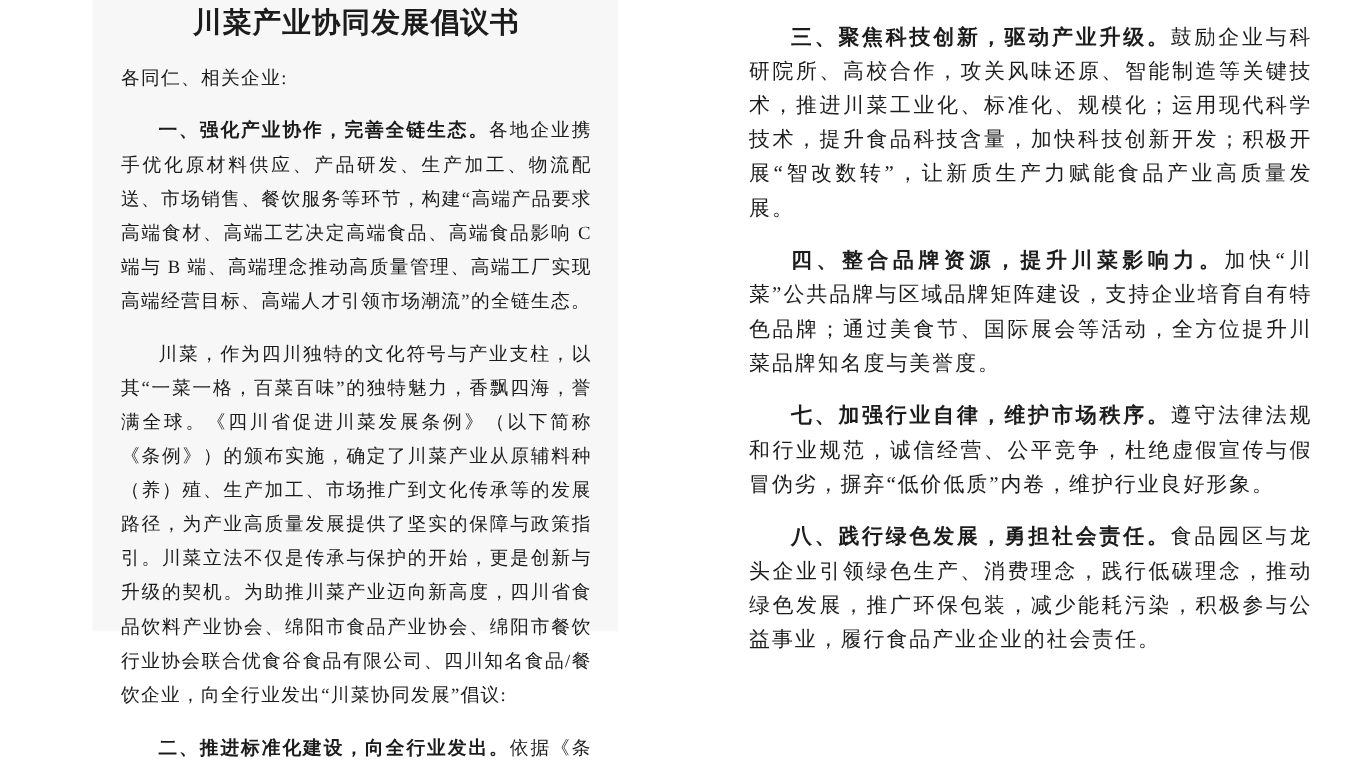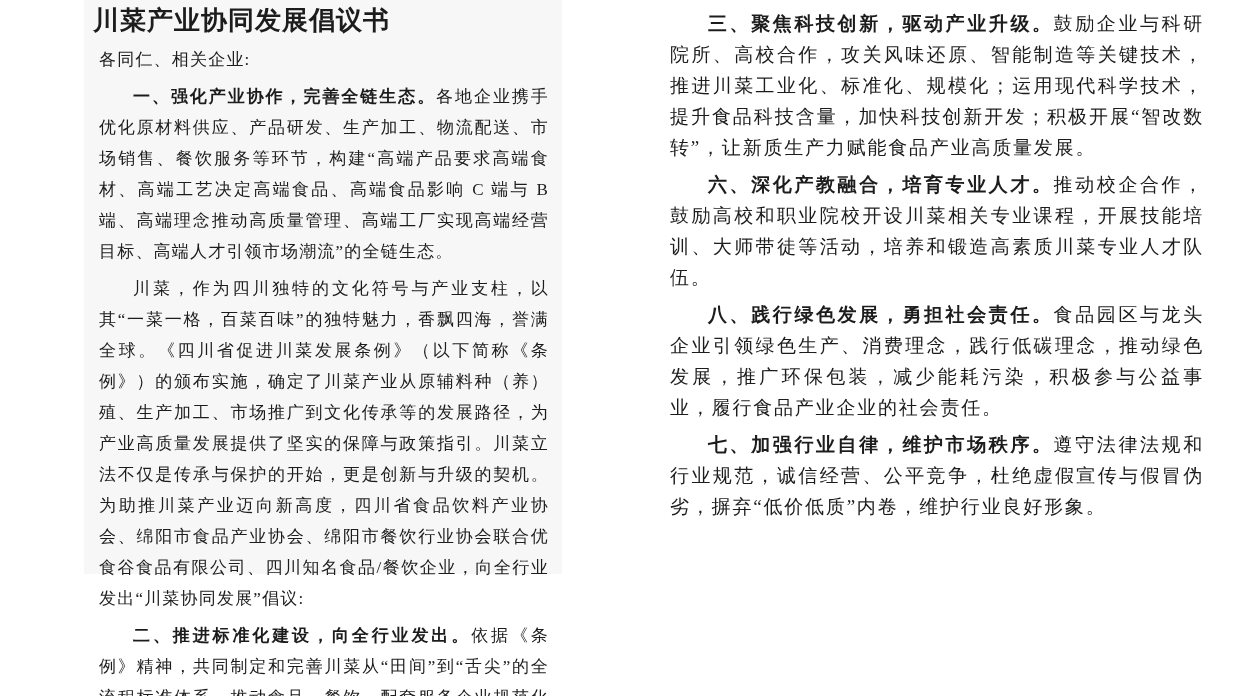--- a/index.html
+++ b/index.html
@@ -32,27 +32,27 @@
     width: 462px;
   }
   .column-right {
     left: 664px;
     top: 2px;
     width: 546px;
   }
   .doc-title {
     font-size: 26px;
     font-weight: bold;
-    text-align: left;
+    text-align: center;
     line-height: 34px;
     margin: 4px 0 6px 0;
     letter-spacing: 1px;
   }
   p.doc-par {
-    margin: 6px;
+    margin: 17px;
     text-indent: 2em;
     text-align: justify;
   }
   .column-left p.doc-par {
     font-size: 17px;
     line-height: 31px;
     letter-spacing: 1.2px;
   }
   .column-right p.doc-par {
     font-size: 19px;
@@ -85,26 +85,26 @@
   <p class="doc-par">
     <span class="sec-heading">二、推进标准化建设，向全行业发出。</span><span>依据《条例》精神，共同制定和完善川菜从“田间”到“舌尖”的全流程标准体系，推动食品、餐饮、配套服务企业规范化发展，确保消费者随时品尝地道川菜，确保川菜食品安全。</span>
   </p>
 </div>
 
 <div class="column column-right">
   <p class="doc-par">
     <span class="sec-heading">三、聚焦科技创新，驱动产业升级。</span><span>鼓励企业与科研院所、高校合作，攻关风味还原、智能制造等关键技术，推进川菜工业化、标准化、规模化；运用现代科学技术，提升食品科技含量，加快科技创新开发；积极开展“智改数转”，让新质生产力赋能食品产业高质量发展。</span>
   </p>
 
+  <p class="doc-par">
+    <span class="sec-heading">四、整合品牌资源，提升川菜影响力。</span><span>加快“川菜”公共品牌与区域品牌矩阵建设，支持企业培育自有特色品牌；通过美食节、国际展会等活动，全方位提升川菜品牌知名度与美誉度。</span>
+  </p>
+
 
 
   <p class="doc-par">
-    <span class="sec-heading">六、深化产教融合，培育专业人才。</span><span>推动校企合作，鼓励高校和职业院校开设川菜相关专业课程，开展技能培训、大师带徒等活动，培养和锻造高素质川菜专业人才队伍。</span>
+    <span class="sec-heading">七、加强行业自律，维护市场秩序。</span><span>遵守法律法规和行业规范，诚信经营、公平竞争，杜绝虚假宣传与假冒伪劣，摒弃“低价低质”内卷，维护行业良好形象。</span>
   </p>
 
   <p class="doc-par">
     <span class="sec-heading">八、践行绿色发展，勇担社会责任。</span><span>食品园区与龙头企业引领绿色生产、消费理念，践行低碳理念，推动绿色发展，推广环保包装，减少能耗污染，积极参与公益事业，履行食品产业企业的社会责任。</span>
   </p>
-
-  <p class="doc-par">
-    <span class="sec-heading">七、加强行业自律，维护市场秩序。</span><span>遵守法律法规和行业规范，诚信经营、公平竞争，杜绝虚假宣传与假冒伪劣，摒弃“低价低质”内卷，维护行业良好形象。</span>
-  </p>
 </div>
 
 </body></html>

